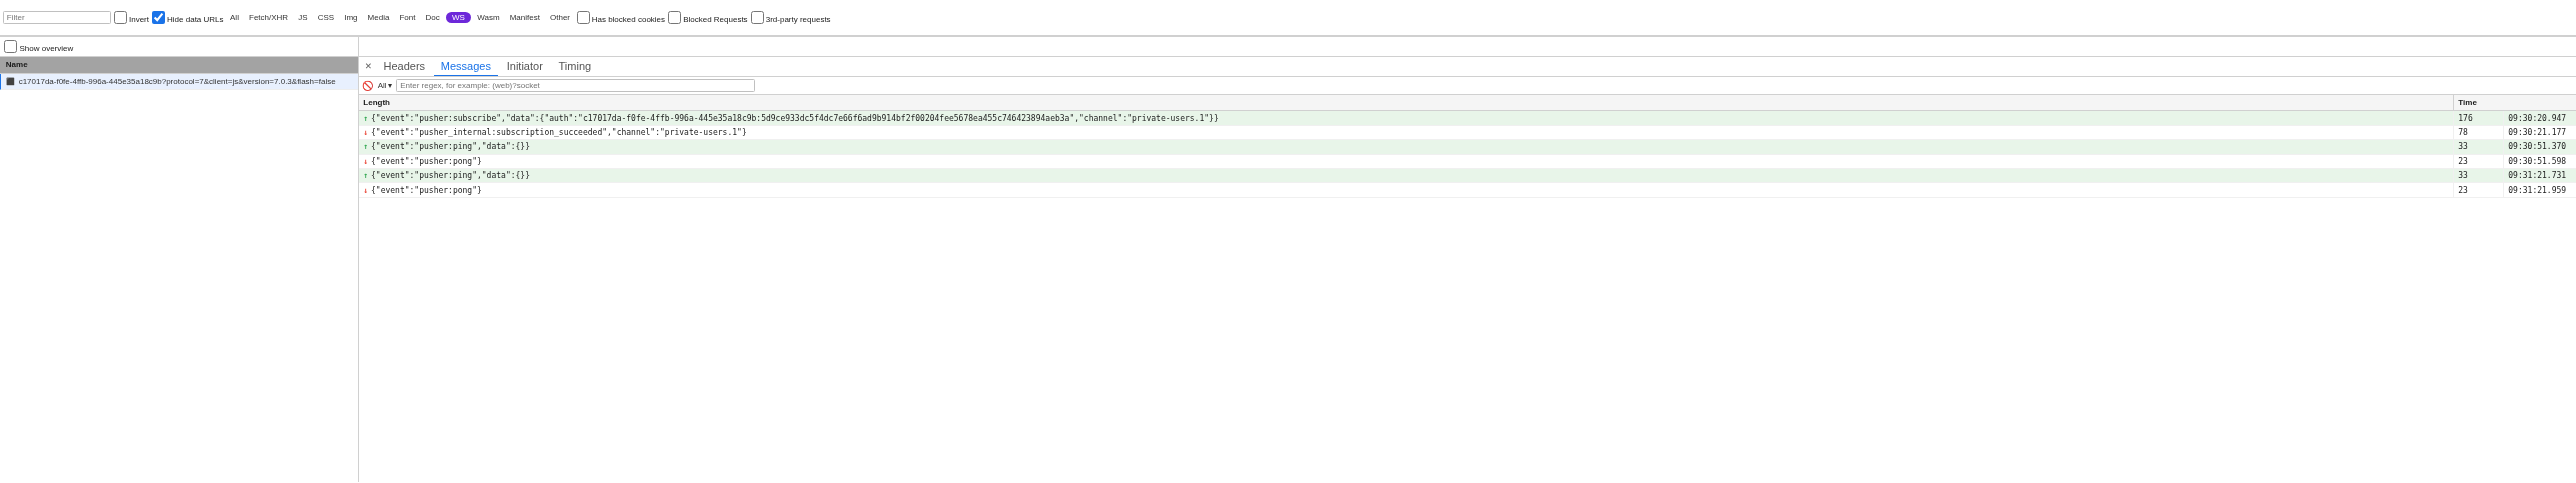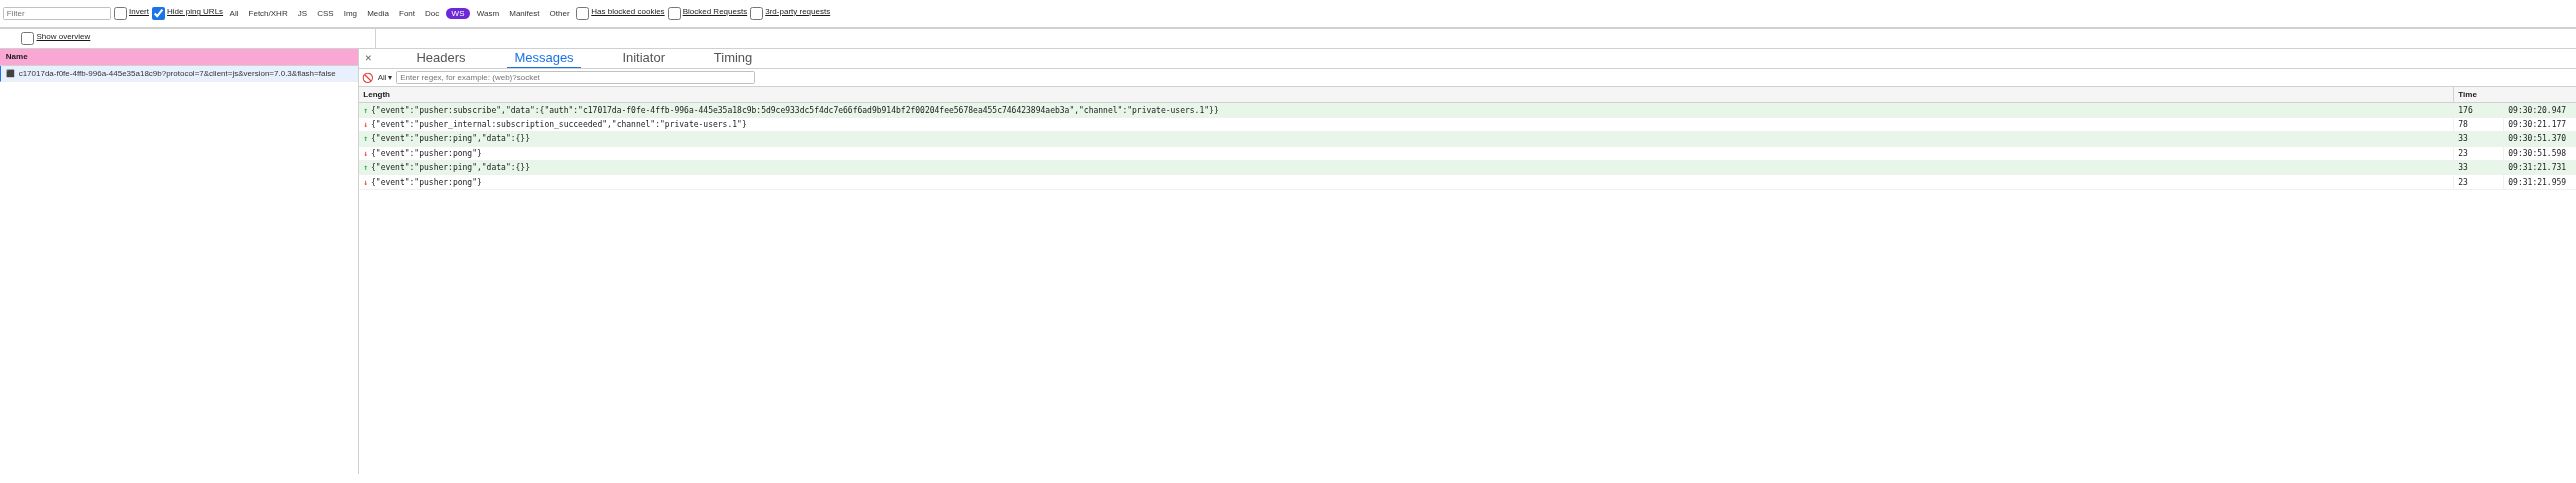--- a/index.html
+++ b/index.html
@@ -8,21 +8,21 @@
       font-size: 8px;
       background: #fff;
       color: #1a1a1a;
       overflow: hidden;
     }
 
     
     .toolbar-row1 {
       display: flex;
       align-items: center;
-      height: 28px;
+      height: 36px;
       border-bottom: 0.7px solid #d0d0d0;
       padding: 0 2.9px;
       gap: 2.9px;
       flex-wrap: nowrap;
     }
 
     .filter-input {
       width: 108px;
       height: 13px;
       border: 0.7px solid #c0c0c0;
@@ -64,21 +64,21 @@
     }
 
     .name-header {
       height: 17px;
       padding: 0 5.8px;
       display: flex;
       align-items: center;
       border-bottom: 0.7px solid #d0d0d0;
       font-weight: 600;
       font-size: 8px;
-      background: #f9a8d4;
+      background: #a3a3a3;
     }
 
     .request-row {
       display: flex;
       align-items: center;
       height: 16px;
       padding: 0 5.8px;
       cursor: pointer;
       border-bottom: 0.7px solid #eee;
       font-size: 8px;
@@ -115,31 +115,30 @@
       cursor: pointer;
       border-radius: 1.4px;
       font-size: 8.6px;
       color: #666;
       border: none;
       background: none;
     }
 
     .tab {
       padding: 2.2px 7.2px;
-      font-size: 13px;
+      font-size: 11px;
       cursor: pointer;
       border-radius: 0;
       color: #555;
       border: none;
       background: none;
       border-bottom: 1.4px solid transparent;
       height: 20px;
       display: flex;
       align-items: center;
-      margin-left: 33px;
     }
     .tab.active {
       color: #1a73e8;
       border-bottom: 1.4px solid #1a73e8;
     }
 
     
     .messages-filter-row {
       display: flex;
       align-items: center;
@@ -234,46 +233,45 @@
     }
 
     .message-data {
       overflow: hidden;
       text-overflow: ellipsis;
       white-space: nowrap;
     }
 
     .checkbox-label {
       display: flex;
-      align-items: flex-start;
+      align-items: flex-end;
       gap: 2.2px;
       font-size: 8px;
       cursor: pointer;
       white-space: nowrap;
-      text-decoration: underline;
     }
 
     .checkbox-blue {
       accent-color: #1a73e8;
     }
   </style>
 </head>
 <body>
 
 <div class="toolbar-row1">
   <input class="filter-input" type="text" placeholder="Filter" style="">
 
   <label class="checkbox-label">
     <input type="checkbox" style="">
     <span>Invert</span>
   </label>
 
   <label class="checkbox-label">
     <input type="checkbox" class="checkbox-blue" checked="" style="">
-    <span>Hide ping URLs</span>
+    <span>Hide data URLs</span>
   </label>
 
   <button class="filter-btn">All</button>
   <button class="filter-btn">Fetch/XHR</button>
   <button class="filter-btn">JS</button>
   <button class="filter-btn">CSS</button>
   <button class="filter-btn">Img</button>
   <button class="filter-btn">Media</button>
   <button class="filter-btn">Font</button>
   <button class="filter-btn">Doc</button>
@@ -295,21 +293,21 @@
   <label class="checkbox-label">
     <input type="checkbox" style="">
     <span>3rd-party requests</span>
   </label>
 </div>
 
 <div style="display:flex; border-bottom: 0.7px solid #d0d0d0;">
 </div>
 
 <div style="display:flex; border-bottom: 0.7px solid #d0d0d0;">
-  <div style="width:359px; min-width:359px; border-right:0.7px solid #d0d0d0; height:18.7px; display:flex; align-items:center; padding:0 4.3px;margin-left:17px;">
+  <div style="width:359px; min-width:359px; border-right:0.7px solid #d0d0d0; height:18.7px; display:flex; align-items:center; padding:0 4.3px;">
     <label class="checkbox-label">
       <input type="checkbox" style="">
       <span>Show overview</span>
     </label>
   </div>
 </div>
 
 <div class="main-container">
 
   <div class="left-panel">

